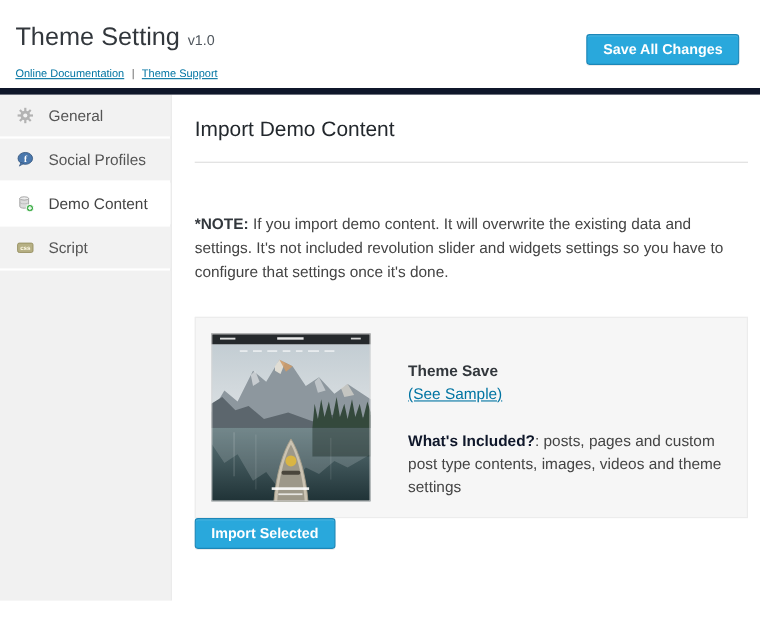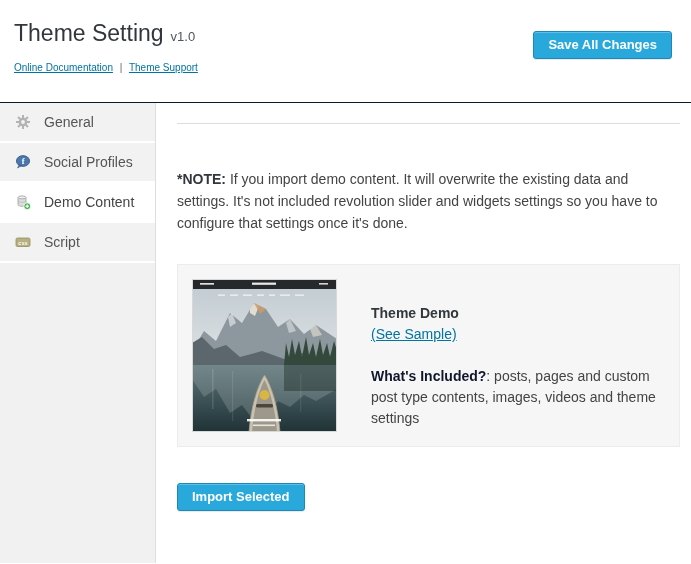--- a/index.html
+++ b/index.html
@@ -5,21 +5,21 @@
   * { box-sizing: border-box; margin: 0; padding: 0; }
   html,body { width: 691px; height: 564px; }
   body {
     font-family: "Liberation Sans", sans-serif;
     background: #fff;
     color: #444;
     overflow: hidden;
     position: relative;
   }
   
-  .header { padding: 20px 9px 0 14px; height: 103px; border-bottom: 1px solid #0f172a; position: relative; }
+  .header { padding: 20px 9px 0 14px; height: 86px; border-bottom: 6px solid #0f172a; position: relative; }
   .title-row { display: flex; align-items: baseline; }
   h1.page-title { font-size: 23px; font-weight: 400; color: #32373c; letter-spacing: 0; }
   .version { font-size: 13px; color: #50575e; margin-left: 7px; font-weight: 400; }
   .doc-links { margin-top: 15px; font-size: 10px; }
   .doc-links a { color: #0074a2; text-decoration: underline; cursor: pointer; }
   .doc-links .sep { color: #666; margin: 0 4px; }
   .btn-primary {
     display: inline-block;
     background: #29a8dc;
     border: 1px solid #1c87b8;
@@ -56,21 +56,21 @@
   .demo-box {
     margin-top: 30px; background: #f6f6f6; border: 1px solid #ececec;
     padding: 14px; display: flex; gap: 34px;
   }
   .demo-thumb { width: 145px; height: 153px; flex-shrink: 0; display: block; }
   .demo-info { padding-top: 24px; font-size: 14px; line-height: 21px; }
   .demo-title { font-weight: 700; color: #32373c; }
   .sample-link { color: #0074a2; text-decoration: underline; cursor: pointer; display: inline-block; }
   .included { margin-top: 21px; max-width: 294px; }
   .included strong { color: #0f172a; }
-  .import-btn { margin-top: 36px; }
+  .import-btn { }
 </style>
 </head>
 <body>
 
 <div class="header">
   <div class="title-row">
     <h1 class="page-title">Theme Setting</h1>
     <span class="version">v1.0</span>
   </div>
   <button class="btn-primary save-btn">Save All Changes</button>
@@ -136,20 +136,21 @@
           <text x="8" y="10.7" font-size="5.6" font-weight="bold" fill="#fffbe8" text-anchor="middle" font-family="Liberation Sans, sans-serif">css</text>
         </svg>
       </span>
       <span class="tab-label">Script</span>
     </div>
 
     <div class="sidebar-filler"></div>
   </div>
 
   <div class="content">
+    <h2 class="section-heading">Import Demo Content</h2>
     <hr class="heading-divider">
 
     <p class="note"><strong>*NOTE:</strong><span> If you import demo content. It will overwrite the existing data and settings. It's not included revolution slider and widgets settings so you have to configure that settings once it's done.</span></p>
 
     <div class="demo-box">
       <svg class="demo-thumb" viewBox="0 0 145 153" width="145" height="153">
         <defs>
           <linearGradient id="sky" x1="0" y1="0" x2="0" y2="1">
             <stop offset="0" stop-color="#c3cdd3"></stop>
               <stop offset="1" stop-color="#dfe3e5"></stop>
@@ -201,21 +202,21 @@
         <circle cx="72.5" cy="116" r="5" fill="#d9b544"></circle>
         <rect x="64" y="125" width="17" height="3.6" rx="1.5" fill="#4a463c"></rect>
 
         <rect x="55" y="140" width="34" height="2.4" fill="#fff" opacity="0.9"></rect>
         <rect x="61" y="145.5" width="22" height="1.6" fill="#fff" opacity="0.75"></rect>
 
         <rect x="0.5" y="0.5" width="144" height="152" fill="none" stroke="#d8d8d8"></rect>
       </svg>
 
       <div class="demo-info">
-        <div class="demo-title">Theme Demo</div>
+        <div class="demo-title">Theme Save</div>
         <a class="sample-link">(See Sample)</a>
         <p class="included"><strong>What's Included?</strong><span>: posts, pages and custom post type contents, images, videos and theme settings</span></p>
       </div>
     </div>
 
     <button class="btn-primary import-btn">Import Selected</button>
   </div>
 </div>
 
 </body></html>

